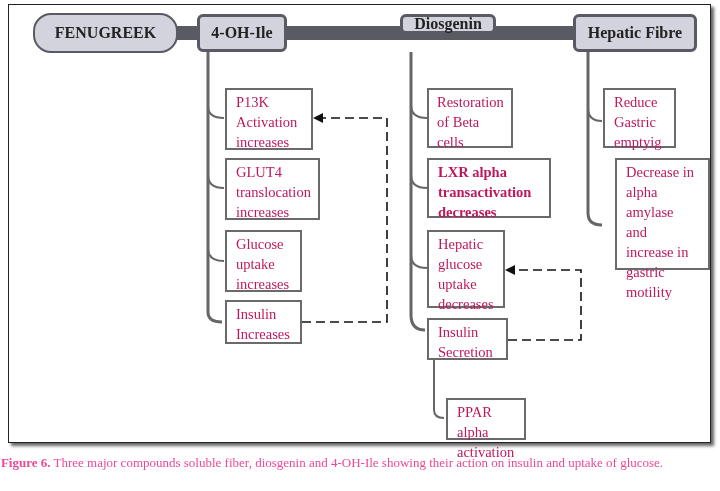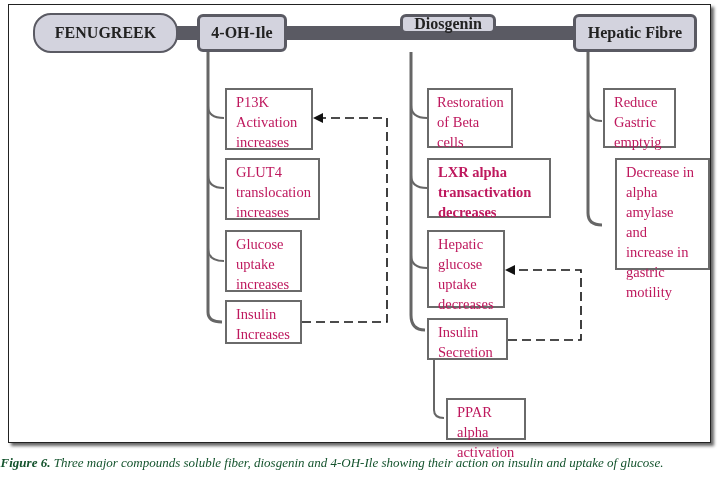--- a/index.html
+++ b/index.html
@@ -3,21 +3,21 @@
 <meta charset="utf-8">
 <style>
   html, body { margin:0; padding:0; background:#ffffff; }
   body { width:720px; height:491px; position:relative; overflow:hidden; font-family:"Liberation Serif", "DejaVu Serif", serif; }
   .frame { position:absolute; left:8px; top:4px; width:701px; height:437px; border:1px solid #222; background:#fff; box-shadow:3px 3px 3px #666; }
   svg.wires { position:absolute; left:0; top:0; width:720px; height:491px; }
   .pill { position:absolute; background:#d3d3de; border:2px solid #5a5a63; color:#222; font-weight:bold; font-size:16px; display:flex; align-items:center; justify-content:center; box-sizing:border-box; }
   .pill.root { border-radius:18px; }
   .pill.head { border-radius:6px; border-width:3px;text-align:right; }
   .box { position:absolute; background:#fff; border:2px solid #6a6a6a; box-sizing:border-box; font-size:14.5px; line-height:20px; color:#be185d; padding:2px 6px 0 9px; white-space:pre-line; }
-  .caption { position:absolute; left:0; top:455px; width:664px; text-align:center; font-size:13px; line-height:15px; color:#14532d;font-style:italic; }
+  .caption { position:absolute; left:0; top:455px; width:664px; text-align:center; font-size:13px; line-height:15px; color:#ec4899; }
   .caption b { font-weight:bold; }
 </style>
 </head>
 <body>
 
 <div class="frame"></div>
 
 <svg class="wires">
 
   <rect x="150" y="26" width="450" height="14" fill="#5a5a63"></rect>

